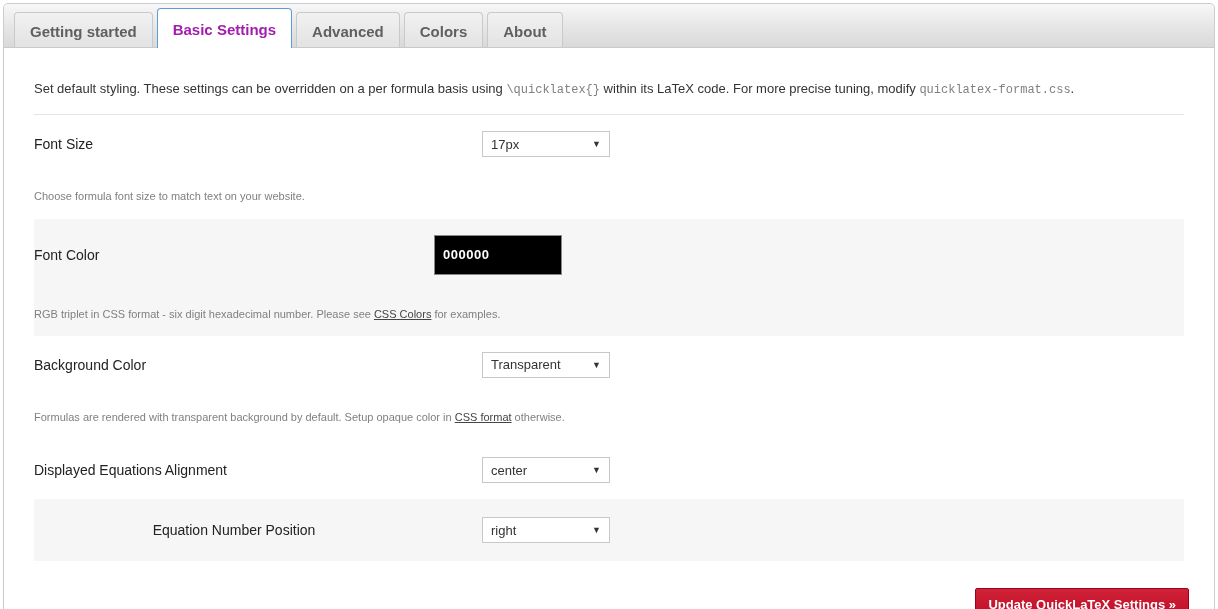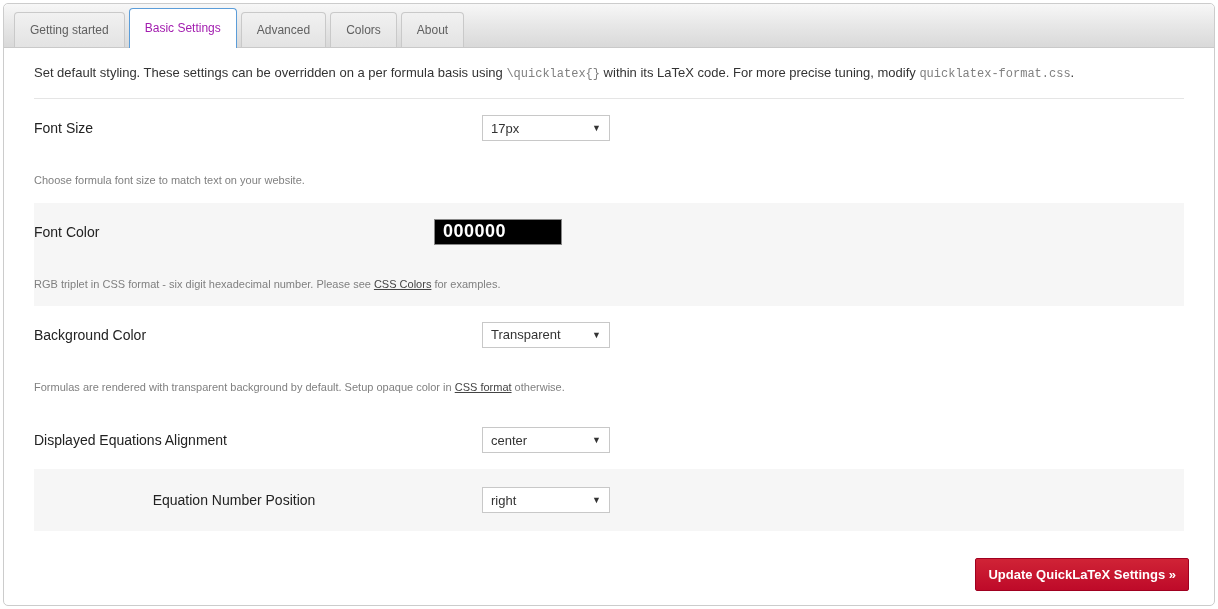--- a/index.html
+++ b/index.html
@@ -34,41 +34,42 @@
   }
   .tab {
     margin-top: 8px;
     padding: 10px 15px 8px 15px;
     border: 1px solid #c9c9c9;
     border-bottom: none;
     border-top-left-radius: 4px;
     border-top-right-radius: 4px;
     background: linear-gradient(to bottom, #f1f1f1, #e3e3e3);
     color: #606060;
-    font-size: 12px;
-    font-weight: 400;
+    font-size: 15px;
+    font-weight: 700;
     cursor: pointer;
     position: relative;
   }
   .tab.active {
     background: #fff;
     color: #a21caf;
     border-color: #5b9dd9;
     margin-top: 4px;
     padding-top: 12px;
     margin-bottom: -1px;
   }
   
   .tab-body {
     padding: 15px 30px 15px 30px;
   }
   .intro {
     font-size: 13px;
     line-height: 1.6;
     color: #333;
+    margin-top: 16px;
   }
   .mono {
     font-family: Consolas, "Courier New", monospace;
     color: #808080;
     font-size: 12px;
   }
   .hr {
     height: 1px;
     background: #e5e5e5;
     margin: 14px 0 0 0;
@@ -118,25 +119,25 @@
     color: #333;
     cursor: pointer;
     margin-left: 48px;
   }
   .faux-select .caret {
     font-size: 9px;
     color: #333;
   }
   .color-input {
     width: 128px;
-    height: 26px;
+    height: 40px;
     border: 1px solid #888;
     background: #000;
     color: #fff;
-    font-size: 18px;
+    font-size: 13px;
     font-weight: 600;
     padding: 0 8px;
     letter-spacing: 0.5px;
   }
   
   .submit-bar {
     display: flex;
     justify-content: flex-end;
     padding: 12px 25px 14px 0;
   }

